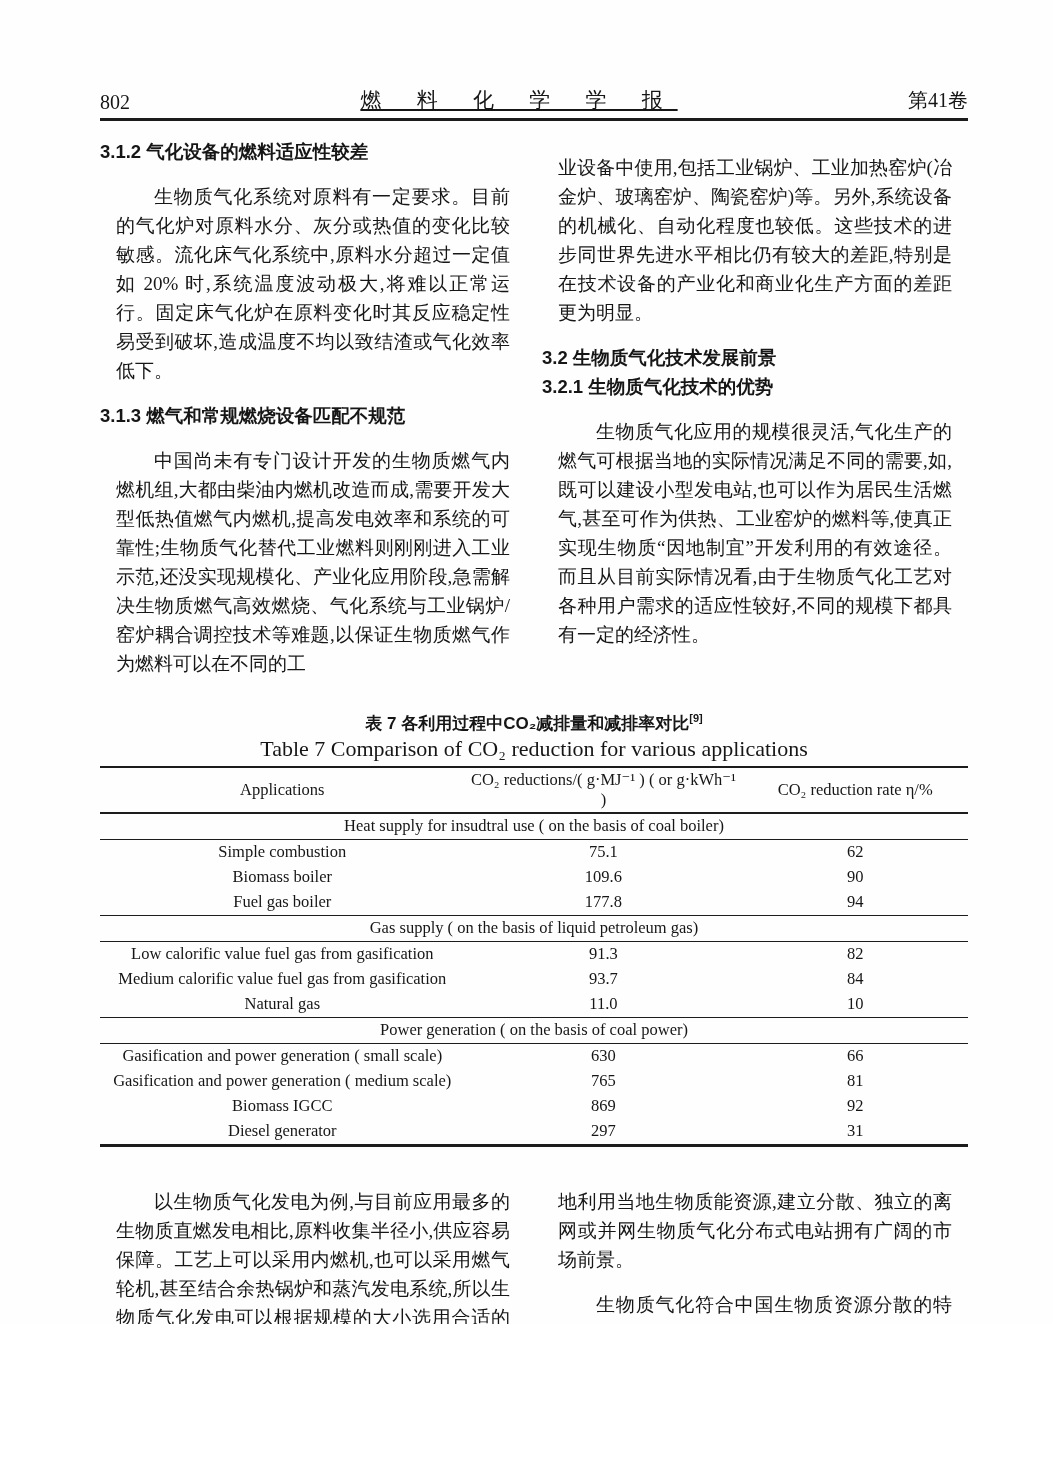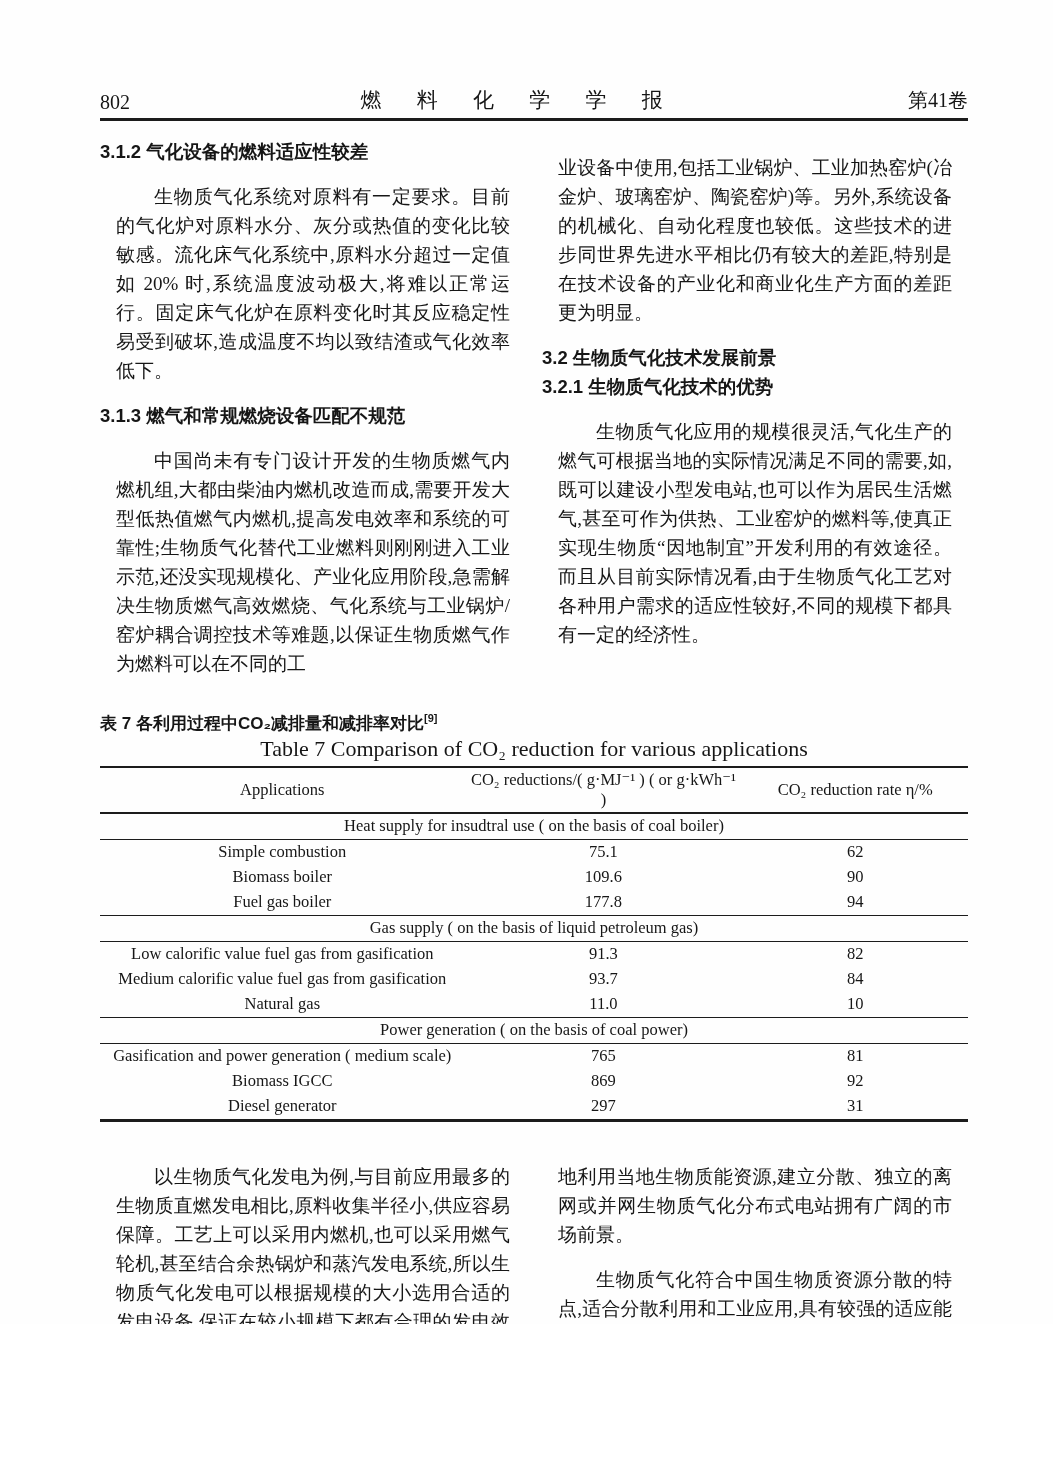--- a/index.html
+++ b/index.html
@@ -6,34 +6,34 @@
   .page {
     position:relative; width:1053px; height:1324px; background:#fefefe;
     font-family:"Liberation Serif","DejaVu Serif",serif; color:#161616; overflow:hidden;
   }
   .content { position:absolute; left:100px; top:86px; width:868px; }
 
   .pagehead {
     display:flex; justify-content:space-between; align-items:flex-end;
     border-bottom:3px solid #1c1c1c; padding-bottom:4px; font-size:20px;
   }
-  .pagehead .journal { letter-spacing:15px; font-size:21px; }
+  .pagehead .journal { letter-spacing:15px; font-size:21px;text-decoration:underline; }
 
   .cols { display:flex; gap:16px; margin-top:16px; }
   .col { width:426px; font-size:19px; line-height:29px; text-align:justify; }
   .col p { margin:16px; }
   p.indent { text-indent:38px; }
   h4.sec {
     margin:0; font-family:"Liberation Sans","DejaVu Sans",sans-serif;
     font-size:18.5px; line-height:29px; font-weight:bold; text-align:left;
   }
 
   .tablewrap { margin-top:12px; }
   .cap-zh {
-    text-align:left; font-family:"Liberation Sans","DejaVu Sans",sans-serif;
+    text-align:center; font-family:"Liberation Sans","DejaVu Sans",sans-serif;
     font-weight:bold; font-size:17px; line-height:24px;
   }
   .cap-zh sup { font-size:11px; }
   .cap-en { text-align:center; font-size:22px; line-height:26px; }
 
   table.datatable {
     width:868px; border-collapse:collapse; margin-top:4px;
     border-top:2.5px solid #1c1c1c; border-bottom:3px solid #1c1c1c;
     font-size:16.5px;
   }
@@ -144,20 +144,25 @@
               <td>84</td>
             </tr>
           <tr>
               <td>Natural gas</td>
               <td>11.0</td>
               <td>10</td>
             </tr>
 
           <tr>
               <td class="sect" colspan="3">Power generation ( on the basis of coal power)</td>
+            </tr>
+          <tr>
+              <td>Gasification and power generation ( small scale)</td>
+              <td>630</td>
+              <td>66</td>
             </tr>
           <tr>
               <td>Gasification and power generation ( medium scale)</td>
               <td>765</td>
               <td>81</td>
             </tr>
           <tr>
               <td>Biomass IGCC</td>
               <td>869</td>
               <td>92</td>

